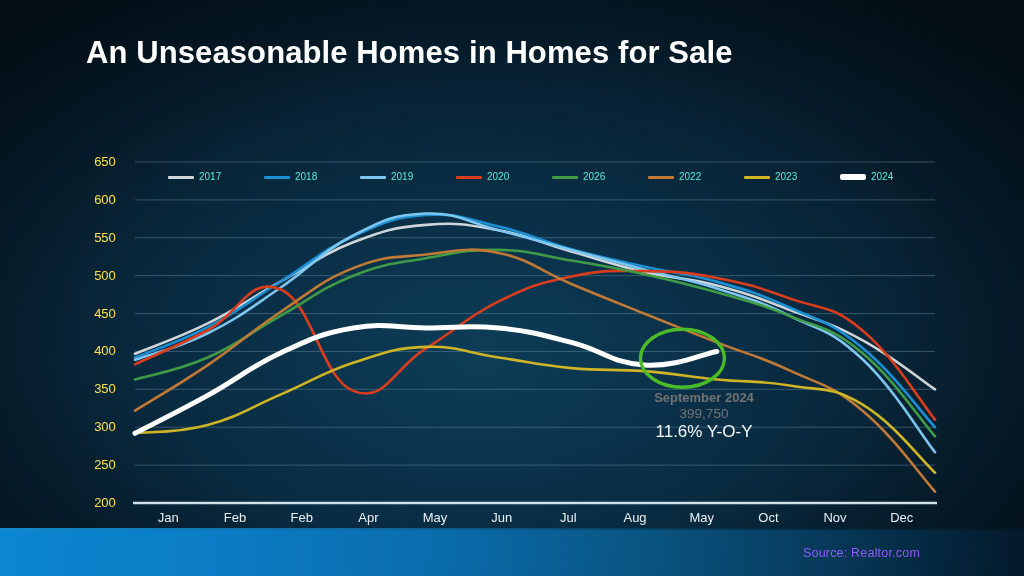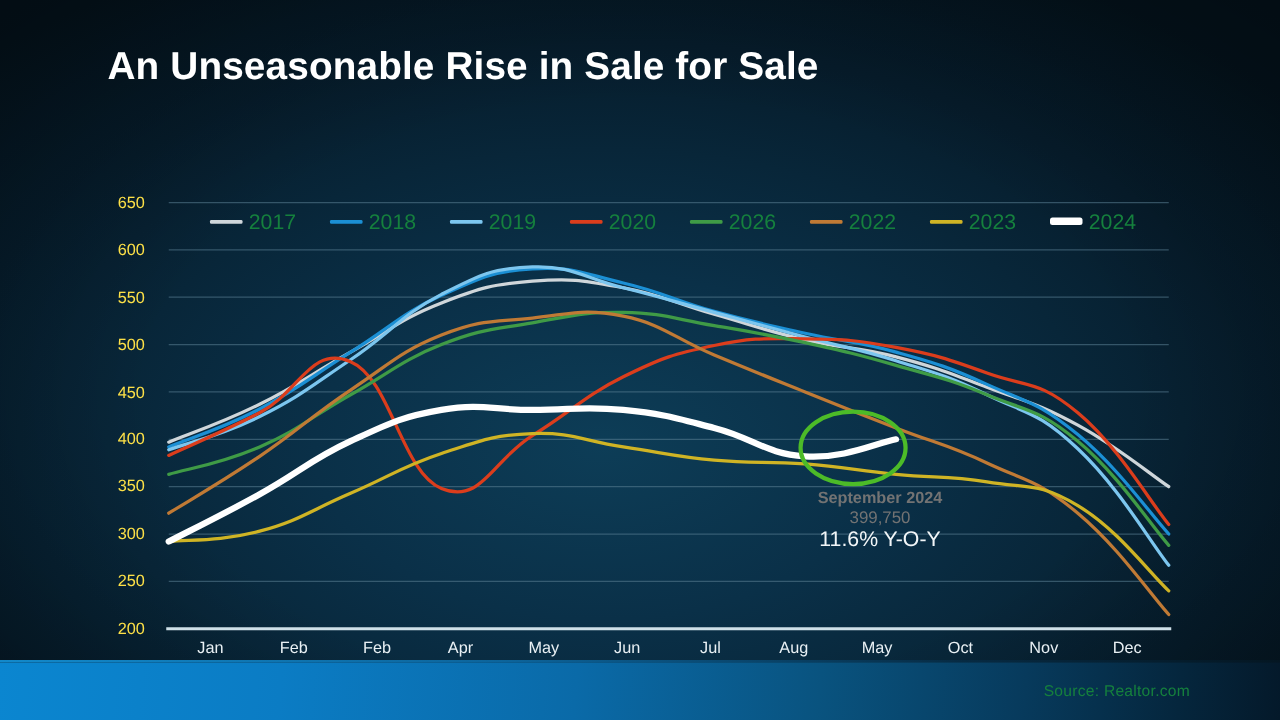--- a/index.html
+++ b/index.html
@@ -36,21 +36,21 @@
   #legend{
     position:absolute; left:168px; top:168px; width:772px; height:18px;
     display:flex; align-items:center;
   }
   .legend-item{
     display:flex; align-items:center; gap:5px;
     width:96px; flex:0 0 96px;
   }
   .legend-swatch{ display:block; width:26px; height:3px; border-radius:1px; }
   .legend-swatch.thick{ height:6px; border-radius:2px; }
-  .legend-label{ font-size:17px; color:#15803d; line-height:1; }
+  .legend-label{ font-size:10px; color:#5eead4; line-height:1; }
 
   
   .y-tick{
     position:absolute; right:11px; width:44px; text-align:center;
     font-size:13px; color:#fde047; line-height:1;
   }
   #y-axis{ position:absolute; left:94px; top:0; width:44px; height:576px; }
   #x-axis{ position:absolute; left:135px; top:511px; width:800px; height:20px; display:flex; }
   .x-tick{
     flex:1 1 0; text-align:center; font-size:13px; color:#e9f0f4; line-height:1;
@@ -64,37 +64,37 @@
   #annotation .ann-title{ font-size:13px; font-weight:bold; color:#737373; }
   #annotation .ann-value{ font-size:13.5px; font-weight:400; color:#737373; }
   #annotation .ann-yoy{ font-size:17px; font-weight:400; color:#f2f6f8; }
 
   
   #footer-bar{
     position:absolute; left:0; bottom:0; width:1024px; height:46px;
     background:linear-gradient(95deg,#0b86d0 0%, #0b7cc4 22%, #0a6aa8 45%, #09537f 64%, #073a5c 80%, #05263d 92%, #04192a 100%);
   }
   #source-text{
-    position:absolute; right:72px; bottom:16px;
-    font-size:12.5px; color:#15803d; letter-spacing:.2px;
+    position:absolute; right:104px; bottom:16px;
+    font-size:12.5px; color:#8b5cf6; letter-spacing:.2px;
   }
   #footer-edge{
     position:absolute; left:0; bottom:46px; width:1024px; height:2px;
     background:linear-gradient(90deg,#1496dd 0%, #0d6aa4 40%, #072c45 75%, #041723 100%);
     opacity:.9;
   }
 </style>
 </head>
 <body>
 
 <div id="bg-base"></div>
 <div id="bg-vignette"></div>
 
 <div id="header">
-  <div id="chart-title">An Unseasonable Rise in Sale for Sale</div>
+  <div id="chart-title">An Unseasonable Homes in Homes for Sale</div>
 </div>
 
 <div id="y-axis">
     <div class="y-tick" style="top: 155px;">650</div>
     <div class="y-tick" style="top: 192.889px;">600</div>
     <div class="y-tick" style="top: 230.778px;">550</div>
     <div class="y-tick" style="top: 268.667px;">500</div>
     <div class="y-tick" style="top: 306.556px;">450</div>
     <div class="y-tick" style="top: 344.444px;">400</div>
     <div class="y-tick" style="top: 382.333px;">350</div>

